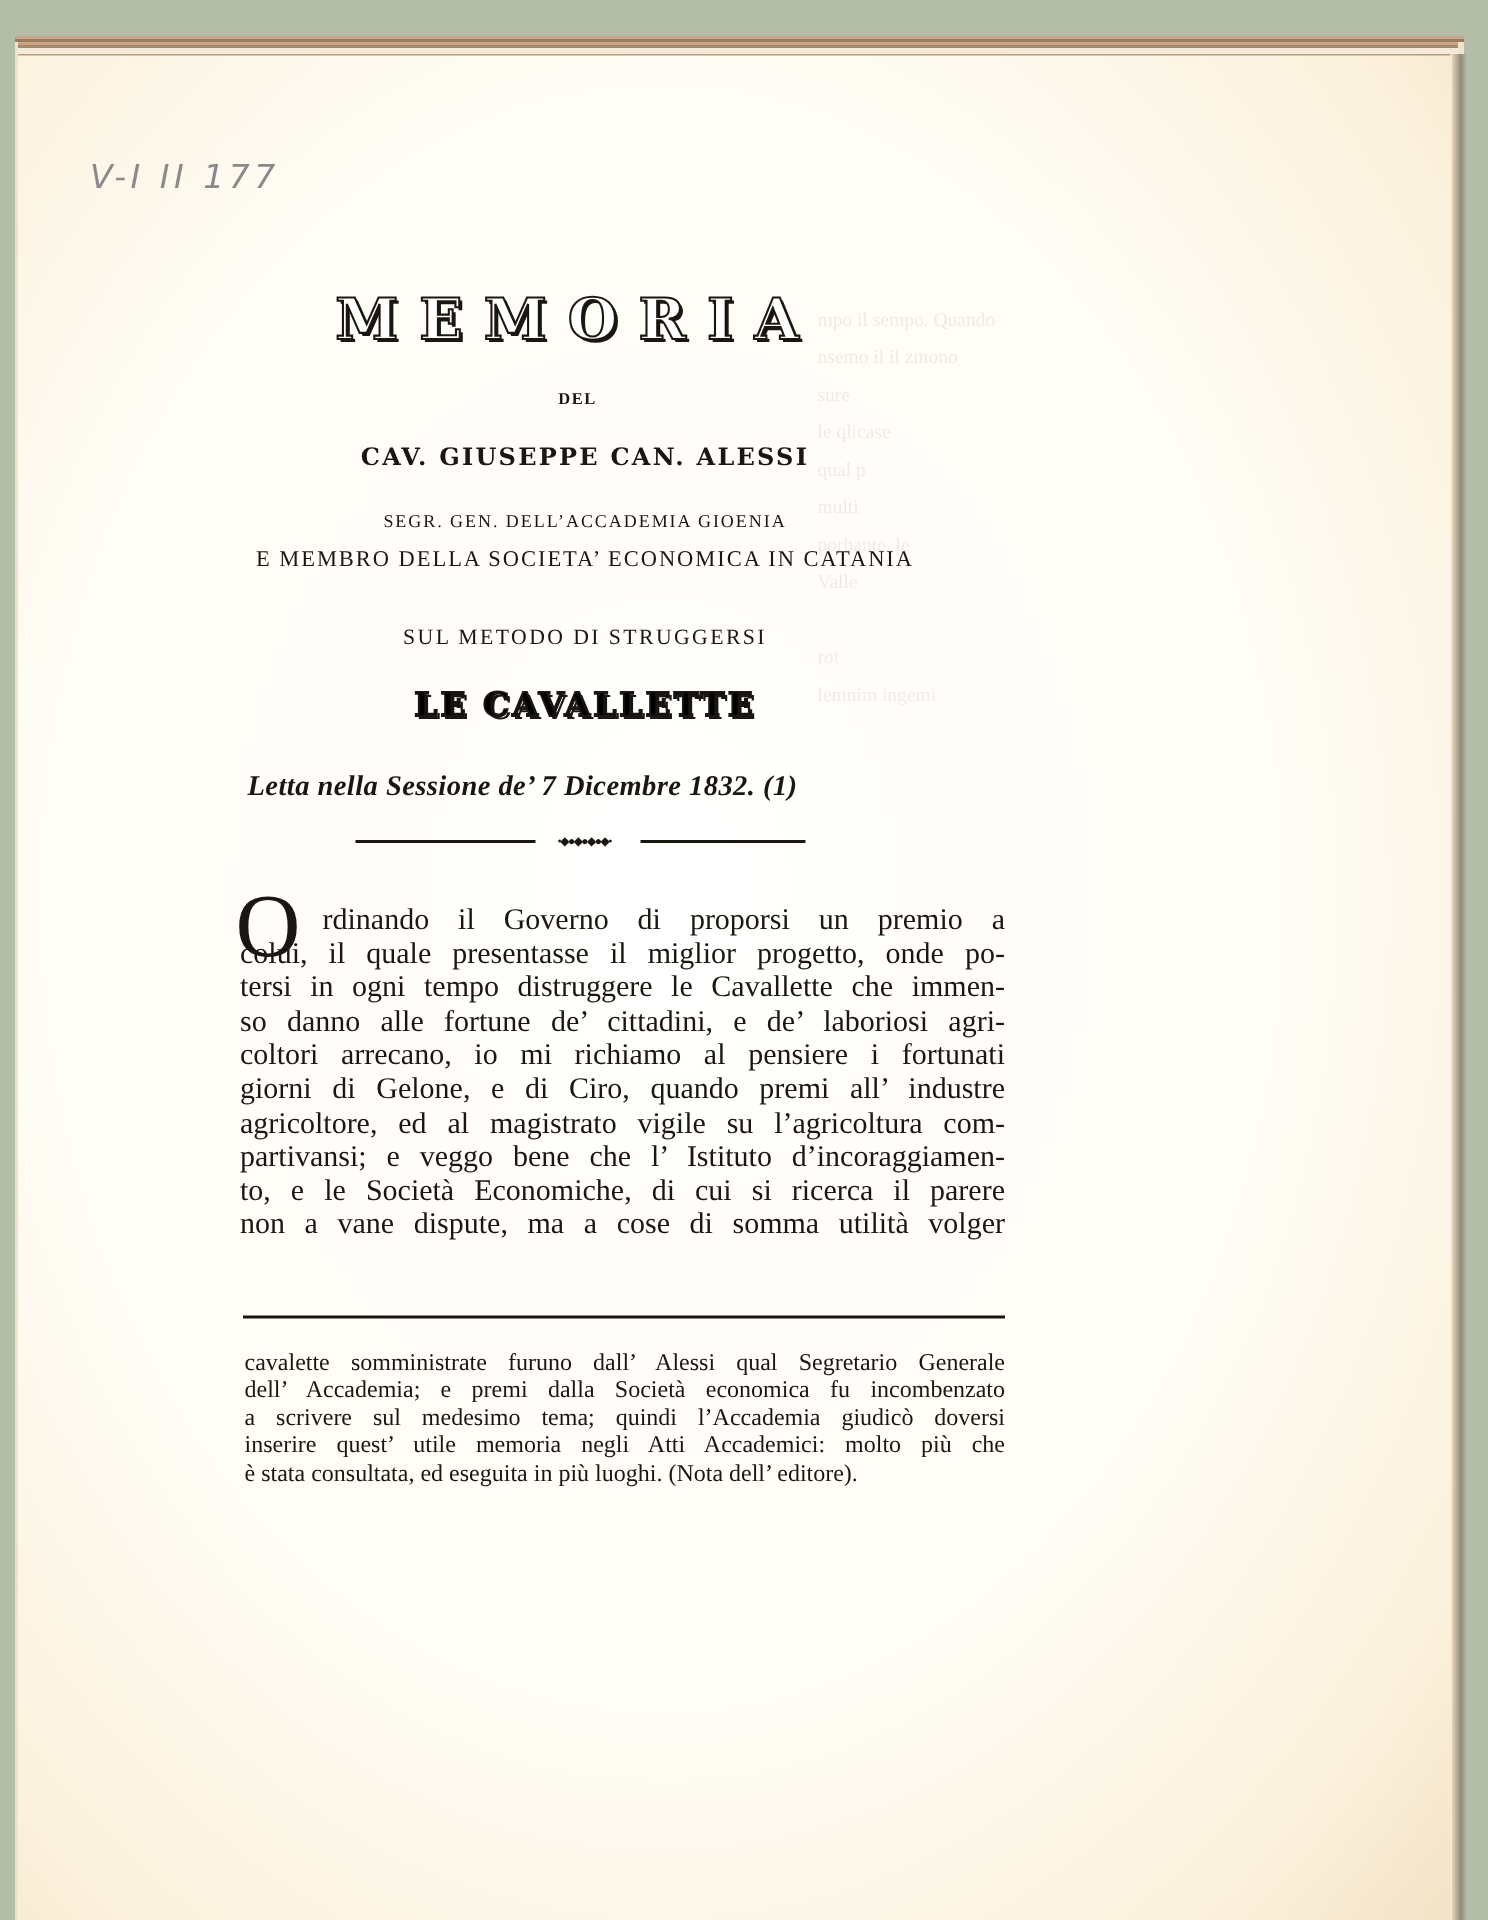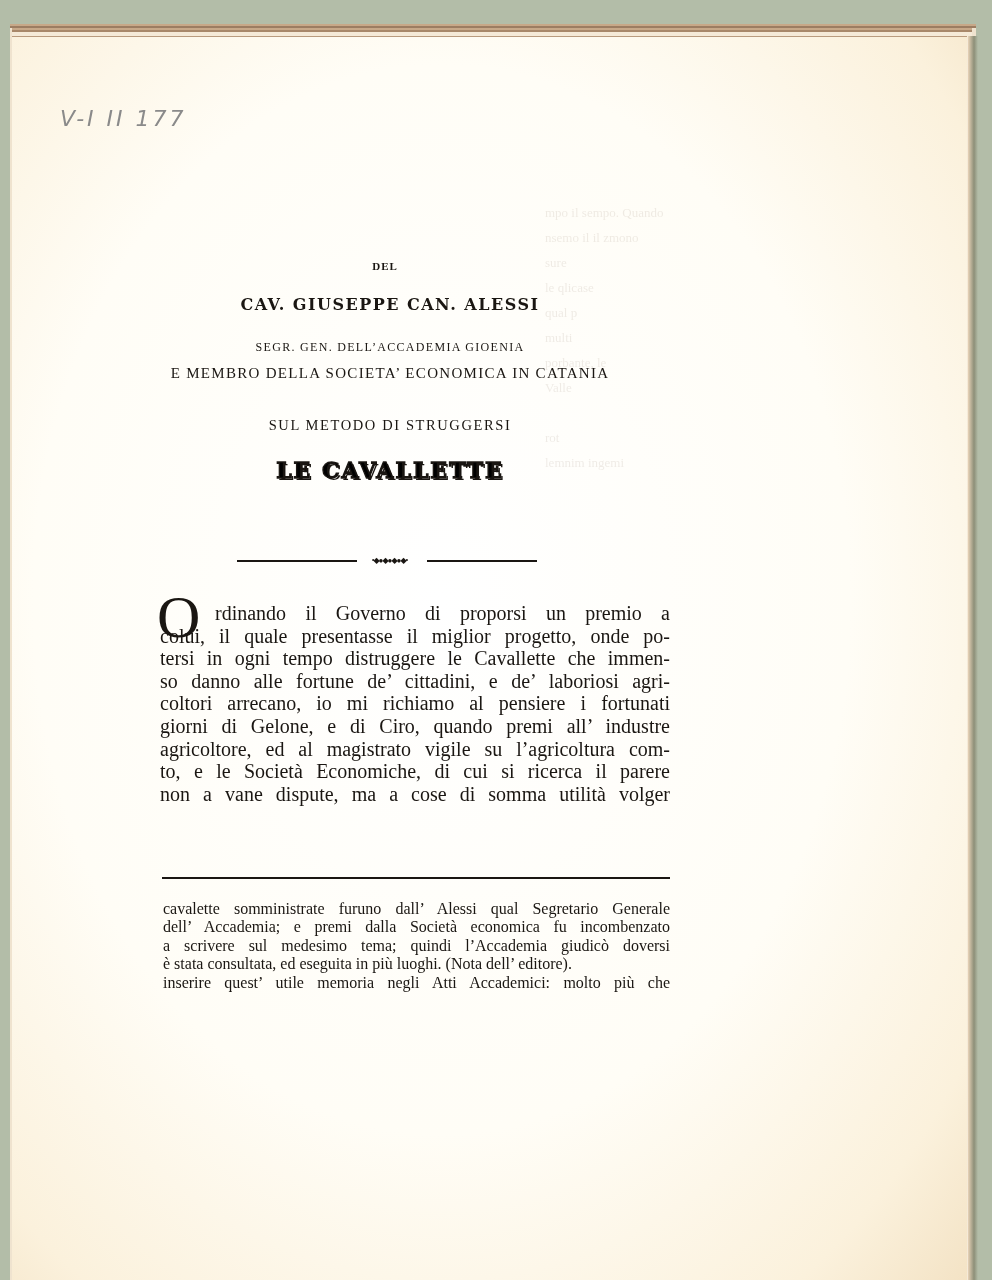--- a/index.html
+++ b/index.html
@@ -257,51 +257,54 @@
 sure
 le qlicase
 qual p
 multi
 porbante, le
 Valle
 
 rot
 lemnim ingemi</div>
 
+  <div class="title-memoria">MEMORIA</div>
   <div class="del">DEL</div>
   <div class="author">CAV. GIUSEPPE CAN. ALESSI</div>
   <div class="role r1">SEGR. GEN. DELL’ACCADEMIA GIOENIA</div>
   <div class="role r2">E MEMBRO DELLA SOCIETA’ ECONOMICA IN CATANIA</div>
   <div class="subject">SUL METODO DI STRUGGERSI</div>
   <div class="title-cavallette">LE CAVALLETTE</div>
+  <div class="letta">Letta nella Sessione de’ 7 Dicembre 1832. (1)</div>
 
   <div class="ornament">
     <span class="line left"></span>
     <span class="center">•◆●◆●◆●◆•</span>
     <span class="line right"></span>
   </div>
 
   <div class="dropcap">O</div>
 
   <div class="body-text">
     <span class="line indent">rdinando il Governo di proporsi un premio a</span>
     <span class="line">colui, il quale presentasse il miglior progetto, onde po-</span>
     <span class="line">tersi in ogni tempo distruggere le Cavallette che immen-</span>
     <span class="line">so danno alle fortune de’ cittadini, e de’ laboriosi agri-</span>
     <span class="line">coltori arrecano, io mi richiamo al pensiere i fortunati</span>
     <span class="line">giorni di Gelone, e di Ciro, quando premi all’ industre</span>
     <span class="line">agricoltore, ed al magistrato vigile su l’agricoltura com-</span>
+    <span class="line">partivansi; e veggo bene che l’ Istituto d’incoraggiamen-</span>
     <span class="line">to, e le Società Economiche, di cui si ricerca il parere</span>
     <span class="line">non a vane dispute, ma a cose di somma utilità volger</span>
   </div>
 
   <div class="footnote-rule"></div>
 
   <div class="footnote">
     <span class="line">cavalette somministrate furuno dall’ Alessi qual Segretario Generale</span>
     <span class="line">dell’ Accademia; e premi dalla Società economica fu incombenzato</span>
     <span class="line">a scrivere sul medesimo tema; quindi l’Accademia giudicò doversi</span>
+    <span class="line">inserire quest’ utile memoria negli Atti Accademici: molto più che</span>
     <span class="line last">è stata consultata, ed eseguita in più luoghi. (Nota dell’ editore).</span>
-    <span class="line">inserire quest’ utile memoria negli Atti Accademici: molto più che</span>
   </div>
 
   <div class="corner-shadow"></div>
 </div>
 
 </body></html>

